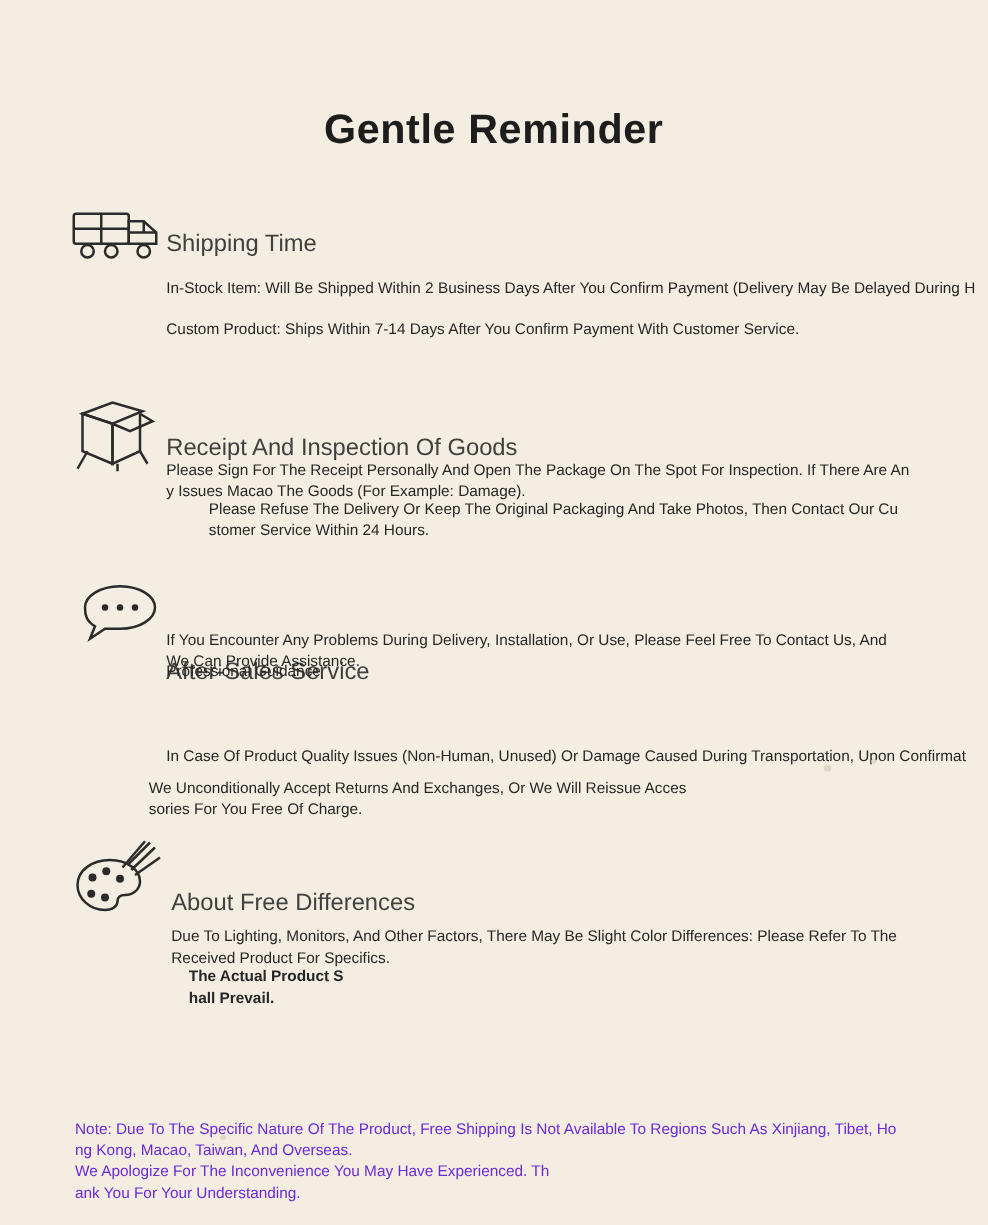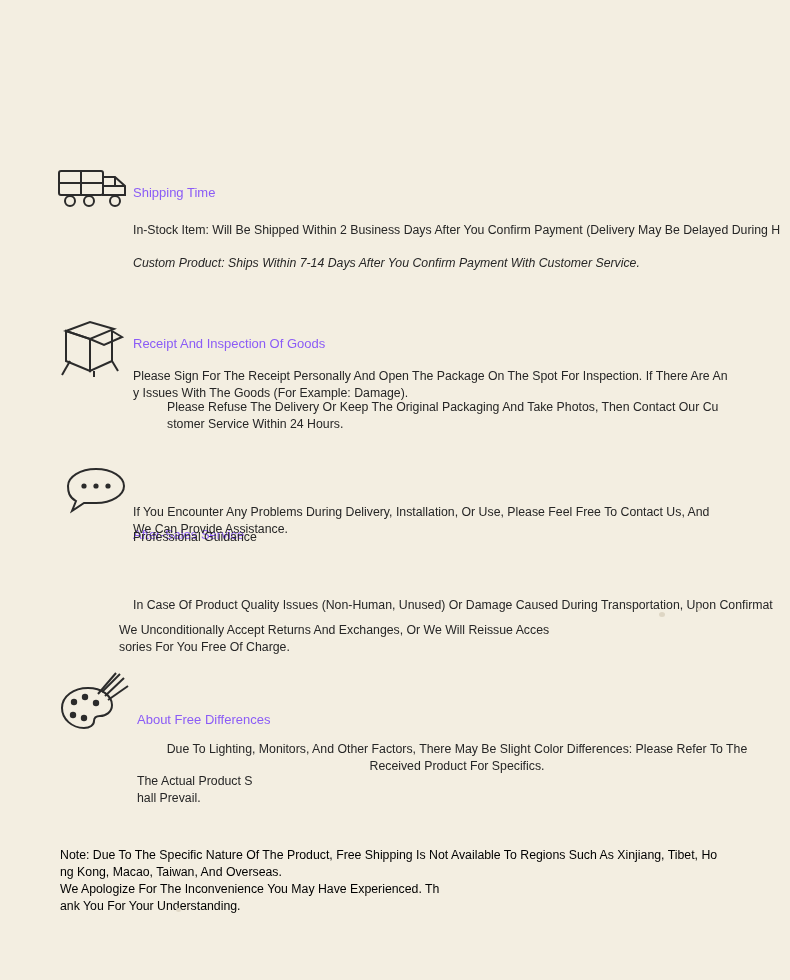--- a/index.html
+++ b/index.html
@@ -30,90 +30,92 @@
     font-weight: bold;
     letter-spacing: 0.5px;
     color: #1d1d1d;
   }
   
   .section {
     position: absolute;
   }
   .sec-head {
     position: absolute;
-    font-size: 13px;
-    color: #8b5cf6;
+    font-size: 19px;
+    color: #404040;
     white-space: nowrap;
   }
   .body-text {
     position: absolute;
     font-size: 12.3px;
     line-height: 16.5px;
     color: #262626;
     white-space: pre-wrap;
   }
   .note {
     position: absolute;
     font-size: 12.3px;
     line-height: 17px;
-    color: #000000;
+    color: #6d28d9;
     white-space: pre-wrap;
+    margin-top: 48px;
   }
   .icon {
     position: absolute;
   }
   .icon svg { display: block; }
 
   
   .artifact {
     position: absolute;
     background: #ded6c4;
     border-radius: 50%;
   }
 </style>
 </head>
 <body>
 
 <div class="page">
 
+  <div class="title">Gentle Reminder</div>
 
   <div class="section">
     <div class="icon" style="left:55px; top:163px;">
       <svg width="78" height="48" viewBox="0 0 78 48" fill="none" stroke="#2b2b2b" stroke-width="2">
         <rect x="4" y="8" width="44" height="24" rx="2"></rect>
         <path d="M48 14 h12 l10 9 v9 h-22 z"></path>
         <line x1="4" y1="20" x2="48" y2="20"></line>
         <line x1="26" y1="8" x2="26" y2="32"></line>
         <line x1="60" y1="14" x2="60" y2="23"></line>
         <line x1="48" y1="23" x2="70" y2="23"></line>
         <circle cx="15" cy="38" r="5"></circle>
         <circle cx="34" cy="38" r="5"></circle>
         <circle cx="60" cy="38" r="5"></circle>
       </svg>
     </div>
     <div class="sec-head" style="left:133px; top:185px;">Shipping Time</div>
     <div class="body-text" style="left:133px; top:222px; width:700px;">In-Stock Item: Will Be Shipped Within 2 Business Days After You Confirm Payment (Delivery May Be Delayed During H</div>
-    <div class="body-text" style="left:133px; top:255px; width:640px;font-style:italic;">Custom Product: Ships Within 7-14 Days After You Confirm Payment With Customer Service.</div>
+    <div class="body-text" style="left:133px; top:255px; width:640px;">Custom Product: Ships Within 7-14 Days After You Confirm Payment With Customer Service.</div>
   </div>
 
   <div class="section">
     <div class="icon" style="left:60px; top:317px;">
       <svg width="72" height="62" viewBox="0 0 72 62" fill="none" stroke="#2b2b2b" stroke-width="2">
         <path d="M6 14 L30 5 L54 12 L30 22 Z"></path>
         <path d="M6 14 L6 44 L30 54 L30 22 Z"></path>
         <path d="M30 22 L30 54 L52 44 L52 14"></path>
         <path d="M52 14 L62 20 L44 28 L30 22"></path>
         <line x1="10" y1="44" x2="2" y2="58"></line>
         <line x1="34" y1="54" x2="34" y2="60"></line>
         <line x1="52" y1="44" x2="58" y2="54"></line>
       </svg>
     </div>
-    <div class="sec-head" style="left:133px; top:336px;">Receipt And Inspection Of Goods</div>
+    <div class="sec-head" style="left:133px; top:348px;">Receipt And Inspection Of Goods</div>
     <div class="body-text" style="left:133px; top:368px; width:640px;">Please Sign For The Receipt Personally And Open The Package On The Spot For Inspection. If There Are An
-y Issues With The Goods (For Example: Damage).</div>
+y Issues Macao The Goods (For Example: Damage).</div>
     <div class="body-text" style="left:133px; top:399px; width:640px;margin-left:34px;">Please Refuse The Delivery Or Keep The Original Packaging And Take Photos, Then Contact Our Cu
 stomer Service Within 24 Hours.</div>
   </div>
 
   <div class="section">
     <div class="icon" style="left:62px; top:463px;">
       <svg width="70" height="52" viewBox="0 0 70 52" fill="none" stroke="#2b2b2b" stroke-width="2">
         <path d="M34 6 C50 6 62 14 62 23 C62 32 50 40 34 40 L22 40 L10 48 L14 38 C7 34 6 29 6 23 C6 14 18 6 34 6 Z"></path>
         <circle cx="22" cy="23" r="2.6" fill="#2b2b2b" stroke="none"></circle>
         <circle cx="34" cy="23" r="2.6" fill="#2b2b2b" stroke="none"></circle>
@@ -140,23 +142,23 @@
         <circle cx="38" cy="31" r="3.2" fill="#2b2b2b" stroke="none"></circle>
         <circle cx="15" cy="43" r="3.2" fill="#2b2b2b" stroke="none"></circle>
         <circle cx="26" cy="46" r="3.2" fill="#2b2b2b" stroke="none"></circle>
         <path d="M44 20 L62 2"></path>
         <path d="M40 22 L58 1"></path>
         <path d="M47 24 L66 6"></path>
         <path d="M50 28 L70 14"></path>
       </svg>
     </div>
     <div class="sec-head" style="left:137px; top:712px;">About Free Differences</div>
-    <div class="body-text" style="left:137px; top:741px; width:640px;text-align:center;">Due To Lighting, Monitors, And Other Factors, There May Be Slight Color Differences: Please Refer To The
+    <div class="body-text" style="left:137px; top:741px; width:640px;">Due To Lighting, Monitors, And Other Factors, There May Be Slight Color Differences: Please Refer To The
 Received Product For Specifics.</div>
-    <div class="body-text" style="left:137px; top:773px; width:640px;">The Actual Product S
+    <div class="body-text" style="left:151px; top:773px; width:640px;font-weight:bold;">The Actual Product S
 hall Prevail.</div>
   </div>
 
   <div class="note" style="left:60px; top:847px; width:700px;">Note: Due To The Specific Nature Of The Product, Free Shipping Is Not Available To Regions Such As Xinjiang, Tibet, Ho
 ng Kong, Macao, Taiwan, And Overseas.
 We Apologize For The Inconvenience You May Have Experienced. Th
 ank You For Your Understanding.</div>
   <div class="artifact" style="left:176px; top:908px; width:5px; height:4px; background:#e0d8c7;"></div>
 
 </div>

